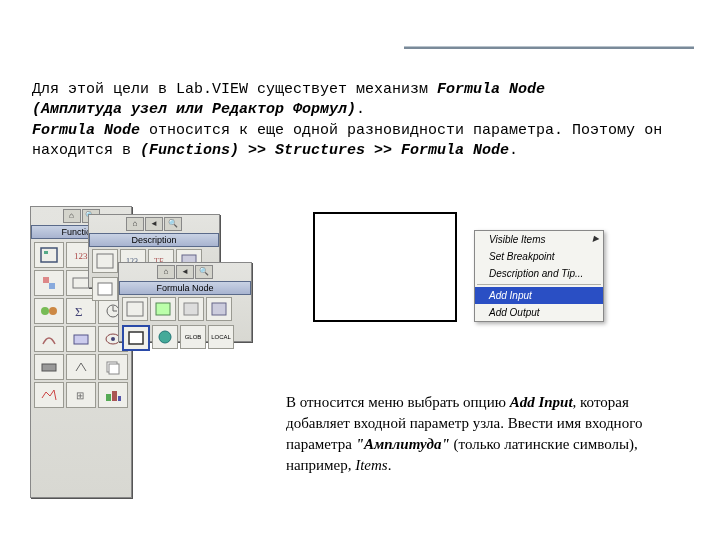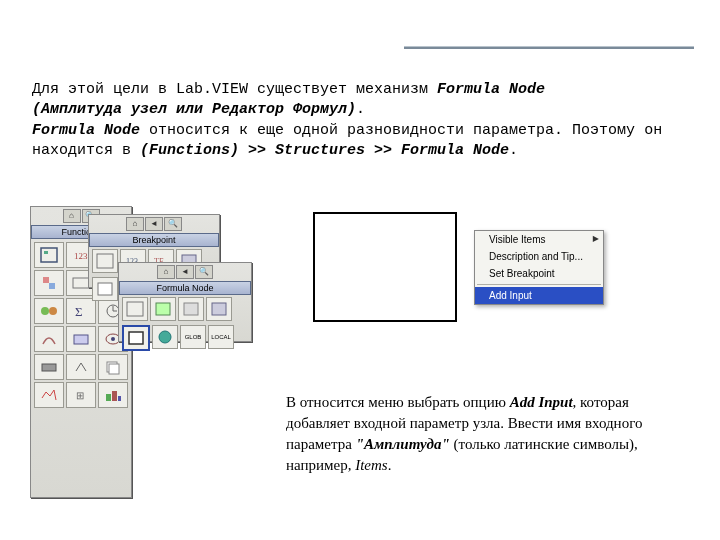--- a/index.html
+++ b/index.html
@@ -26,21 +26,21 @@
 .arrow-btn { width:16px; height:12px; background:#d4d4cc; border:1px solid #888; font-size:8px; text-align:center; line-height:11px; color:#333;}
 .pal-grid { display:flex; flex-wrap:wrap; gap:2px; padding:3px; }
 .pal-cell { width:28px; height:24px; background:#efefea; border:1px solid #9a9a92; display:flex; align-items:center; justify-content:center; }
 .pal-cell svg { width:20px; height:18px; }
 .pal-sub1 { left:58px; top:8px; width:130px; height:72px; z-index:2; }
 .pal-sub2 { left:88px; top:56px; width:132px; height:78px; z-index:3; }
 .mini-cell { width:24px; height:22px; background:#efefea; border:1px solid #9a9a92; display:inline-flex; align-items:center; justify-content:center; }
 .mini-cell.sel { border:2px solid #2a4aa8; }
 .mini-row { display:flex; gap:2px; padding:2px 3px; }
 .fn-box { position:absolute; top:212px; left:313px; width:140px; height:106px; border:2px solid #000; background:#fff; }
-.ctx-menu { position:absolute; top:230px; left:474px; width:128px; background:#f4f4f0; border:1px solid #888; box-shadow:2px 2px 4px rgba(0,0,0,.3); font-family:Tahoma,Arial,sans-serif; font-size:10px; }
+.ctx-menu { position:absolute; top:230px; left:474px; width:128px; background:#f4f4f0; border:1px solid #888; box-shadow:2px 2px 4px rgba(0,0,0,.3); font-family:Tahoma,Arial,sans-serif; font-size:10px;font-style:italic; }
 .ctx-item { padding:3px 8px 3px 14px; position:relative; }
 .ctx-sub { position:absolute; right:4px; top:3px; font-size:8px; color:#333; }
 .ctx-sep { height:1px; background:#b0b0a8; margin:2px 2px; }
 .ctx-item.hi { background:#2a4fc4; color:#fff; }
 .textblock2 { position:absolute; top:392px; left:286px; width:400px; line-height:1.4; }
 </style>
 </head>
 <body>
 
 <div class="hr-top"></div>
@@ -167,21 +167,21 @@
         </div>
     </div>
   </div>
 
   <div class="pal-panel pal-sub1">
     <div class="pal-arrow-row">
       <div class="arrow-btn">⌂</div>
       <div class="arrow-btn">◄</div>
       <div class="arrow-btn">🔍</div>
     </div>
-    <div class="pal-title">Breakpoint</div>
+    <div class="pal-title">Description</div>
     <div class="mini-row">
       <div class="mini-cell">
           <svg width="18" height="16">
             <rect x="1" y="1" width="16" height="14" fill="none" stroke="#777"></rect>
           </svg>
         </div>
       <div class="mini-cell">
           <svg width="18" height="16">
             <text x="2" y="11" font-size="8" fill="#457">123</text>
           </svg>
@@ -252,23 +252,24 @@
       <div class="mini-cell" style="font-size:6px;font-family:Arial">GLOB</div>
       <div class="mini-cell" style="font-size:6px;font-family:Arial">LOCAL</div>
     </div>
   </div>
 </div>
 
 <div class="fn-box"></div>
 
 <div class="ctx-menu">
   <div class="ctx-item"><span>Visible Items</span><span class="ctx-sub">▶</span></div>
+  <div class="ctx-item">Set Breakpoint</div>
   <div class="ctx-item">Description and Tip...</div>
-  <div class="ctx-item">Set Breakpoint</div>
   <div class="ctx-sep"></div>
   <div class="ctx-item hi">Add Input</div>
+  <div class="ctx-item">Add Output</div>
 </div>
 
 <div class="textblock2">
   <span>В относится меню выбрать опцию </span>
   <b><i>Add Input</i></b><span>, которая добавляет входной параметр узла. Ввести имя входного параметра </span>
   <b><i>"Амплитуда"</i></b><span> (только латинские символы), например, </span><i>Items</i><span>.</span>
 </div>
 
 </body></html>

